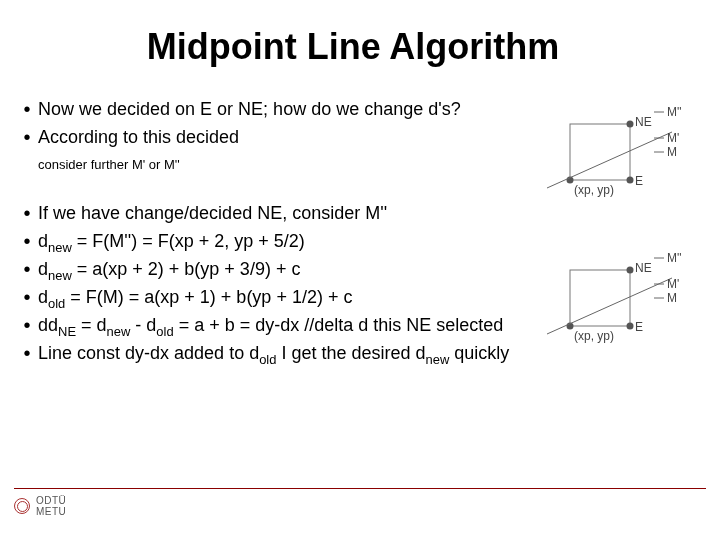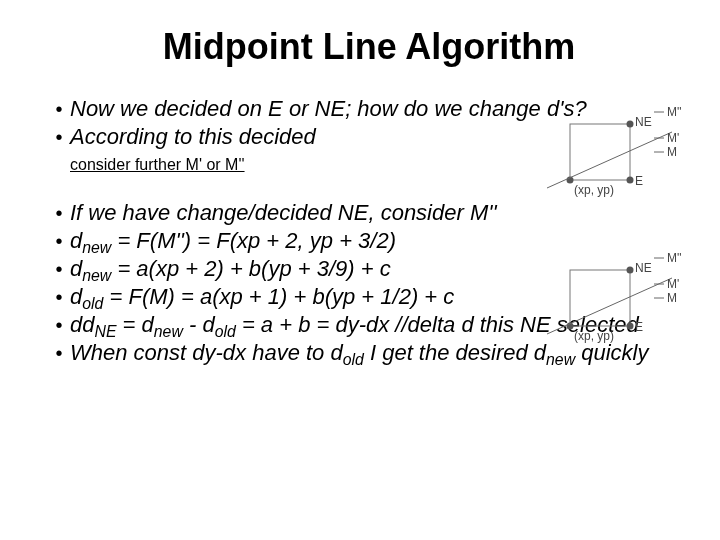--- a/index.html
+++ b/index.html
@@ -1,24 +1,24 @@
 <!DOCTYPE html>
 <html><head>
 <meta charset="utf-8">
 <style>
   * { margin: 0; padding: 0; box-sizing: border-box; }
   html, body { width: 720px; height: 540px; background: #fff; font-family: Arial, Helvetica, sans-serif; color: #000; }
-  .slide { width: 720px; height: 533px; position: relative; padding: 20px 30px 10px 48px; }
+  .slide { width: 720px; height: 533px; position: relative; padding: 20px 30px 10px 16px; }
   .title { font-size: 36px; text-align: center; margin-top: 6px; margin-bottom: 28px; }
   .body { position: relative; }
   .list { list-style: none; }
   .list li { display: flex; align-items: flex-start; margin-bottom: 2px; }
   .bul { width: 22px; font-size: 20px; line-height: 26px; text-align: center; }
-  .txt { font-size: 22px; line-height: 26px; flex: 1; font-style: italic; }
-  .indent { padding-left: 22px; font-size: 16px; line-height: 26px; text-decoration: underline; }
+  .txt { font-size: 18px; line-height: 26px; flex: 1; }
+  .indent { padding-left: 22px; font-size: 13px; line-height: 26px; }
   .gap { height: 22px; }
   sub { font-size: 0.72em; vertical-align: sub; line-height: 0; text-align: right; }
 
   
   .diag { position: absolute; width: 148px; height: 92px; font-family: inherit; }
   .diag1 { right: 0px; top: 10px; }
   .diag2 { right: 0px; top: 156px; }
   .diag svg { width: 100%; height: 100%; }
   .diag text { font-size: 12px; font-family: Arial, sans-serif; fill: #444; }
 
@@ -53,21 +53,21 @@
     <div class="gap"></div>
 
     <ul class="list">
       <li>
         <span class="bul">•</span>
         <span class="txt">If we have change/decided NE, consider M''</span>
       </li>
       <li>
         <span class="bul">•</span>
         <span class="txt">
-          <span>d</span><sub>new</sub><span> = F(M'') = F(xp + 2, yp + 3/2)</span>
+          <span>d</span><sub>new</sub><span> = F(M'') = F(xp + 2, yp + 5/2)</span>
         </span>
       </li>
       <li>
         <span class="bul">•</span>
         <span class="txt">
           <span>d</span><sub>new</sub><span> = a(xp + 2) + b(yp + 3/9) + c</span>
         </span>
       </li>
       <li>
         <span class="bul">•</span>
@@ -77,21 +77,21 @@
       </li>
       <li>
         <span class="bul">•</span>
         <span class="txt">
           <span>dd</span><sub>NE</sub><span> = d</span><sub>new</sub><span> - d</span><sub>old</sub><span> = a + b = dy-dx //delta d this NE selected</span>
         </span>
       </li>
       <li>
         <span class="bul">•</span>
         <span class="txt">
-          <span>When const dy-dx have to d</span><sub>old</sub><span> I get the desired d</span><sub>new</sub><span> quickly</span>
+          <span>Line const dy-dx added to d</span><sub>old</sub><span> I get the desired d</span><sub>new</sub><span> quickly</span>
         </span>
       </li>
     </ul>
 
     <div class="diag diag1">
       <svg viewBox="0 0 148 92">
         <rect x="28" y="18" width="60" height="56" fill="none" stroke="#777" stroke-width="1"></rect>
         <circle cx="28" cy="74" r="3.5" fill="#555"></circle>
         <circle cx="88" cy="18" r="3.5" fill="#555"></circle>
         <circle cx="88" cy="74" r="3.5" fill="#555"></circle>
@@ -122,14 +122,24 @@
         <text x="93" y="79">E</text>
         <text x="125" y="10">M''</text>
         <text x="125" y="36">M'</text>
         <text x="125" y="50">M</text>
         <text x="32" y="88">(xp, yp)</text>
       </svg>
     </div>
 
   </div>
 
+  <div class="footer">
+    <div class="hr"></div>
+    <div class="logo">
+      <span class="logo-circle"></span>
+      <span class="logo-txt">
+        <span>ODTÜ</span>
+        <span>METU</span>
+      </span>
+    </div>
+  </div>
 
 </div>
 
 </body></html>

